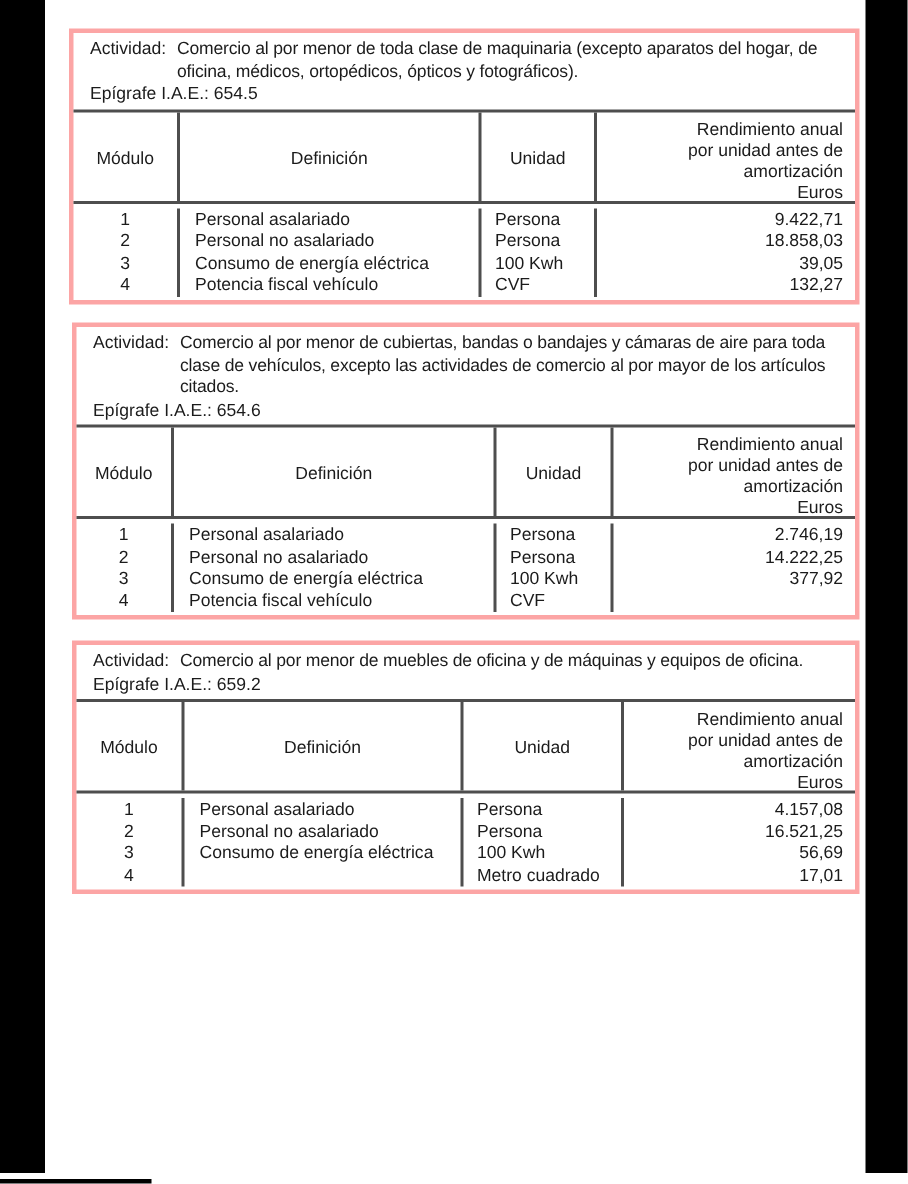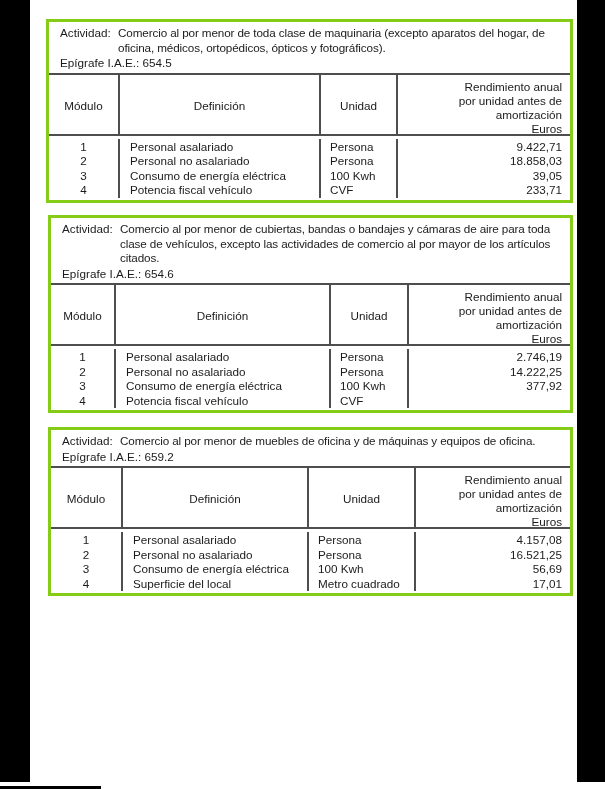--- a/index.html
+++ b/index.html
@@ -14,21 +14,21 @@
     overflow: hidden;
   }
   .scan-bar { position: absolute; background: #000; }
   .scan-bar.left  { left: 0;   top: 0; width: 30px; height: 782px; }
   .scan-bar.right { left: 577px; top: 0; width: 28px; height: 782px; }
   .scan-dash { position: absolute; left: 0; top: 786px; width: 101px; height: 3px; background: #000; }
 
   .doc-table {
     position: absolute;
     background: #fff;
-    border: 3px solid #84cc16;
+    border: 3px solid #fca5a5;
   }
   .t1 { left: 46px; top: 19px;  width: 527px; }
   .t2 { left: 48px; top: 215px; width: 525px; }
   .t3 { left: 48px; top: 427px; width: 525px; }
 
   .tbl-head { padding: 4px 6px 2px 11px; }
   .act-line { display: flex; }
   .act-label { flex: none; width: 58px; }
   .act-text { flex: 1; white-space: pre-line; letter-spacing: -0.12px; }
   .epigrafe { margin-top: 1px; }
@@ -111,21 +111,21 @@
     <div class="cell cw3 col-unidad">
       <div class="line">Persona</div>
       <div class="line">Persona</div>
       <div class="line">100 Kwh</div>
       <div class="line">CVF</div>
     </div>
     <div class="cell cw4 col-rend">
       <div class="line">9.422,71</div>
       <div class="line">18.858,03</div>
       <div class="line">39,05</div>
-      <div class="line">233,71</div>
+      <div class="line">132,27</div>
     </div>
   </div>
 </section>
 
 <section class="doc-table t2">
   <header class="tbl-head">
     <div class="act-line">
       <span class="act-label">Actividad:</span>
       <span class="act-text">Comercio al por menor de cubiertas, bandas o bandajes y cámaras de aire para toda
 clase de vehículos, excepto las actividades de comercio al por mayor de los artículos
@@ -194,21 +194,20 @@
     <div class="cell cw1 col-modulo">
       <div class="line">1</div>
       <div class="line">2</div>
       <div class="line">3</div>
       <div class="line">4</div>
     </div>
     <div class="cell cw2 col-def">
       <div class="line">Personal asalariado</div>
       <div class="line">Personal no asalariado</div>
       <div class="line">Consumo de energía eléctrica</div>
-      <div class="line">Superficie del local</div>
     </div>
     <div class="cell cw3 col-unidad">
       <div class="line">Persona</div>
       <div class="line">Persona</div>
       <div class="line">100 Kwh</div>
       <div class="line">Metro cuadrado</div>
     </div>
     <div class="cell cw4 col-rend">
       <div class="line">4.157,08</div>
       <div class="line">16.521,25</div>

